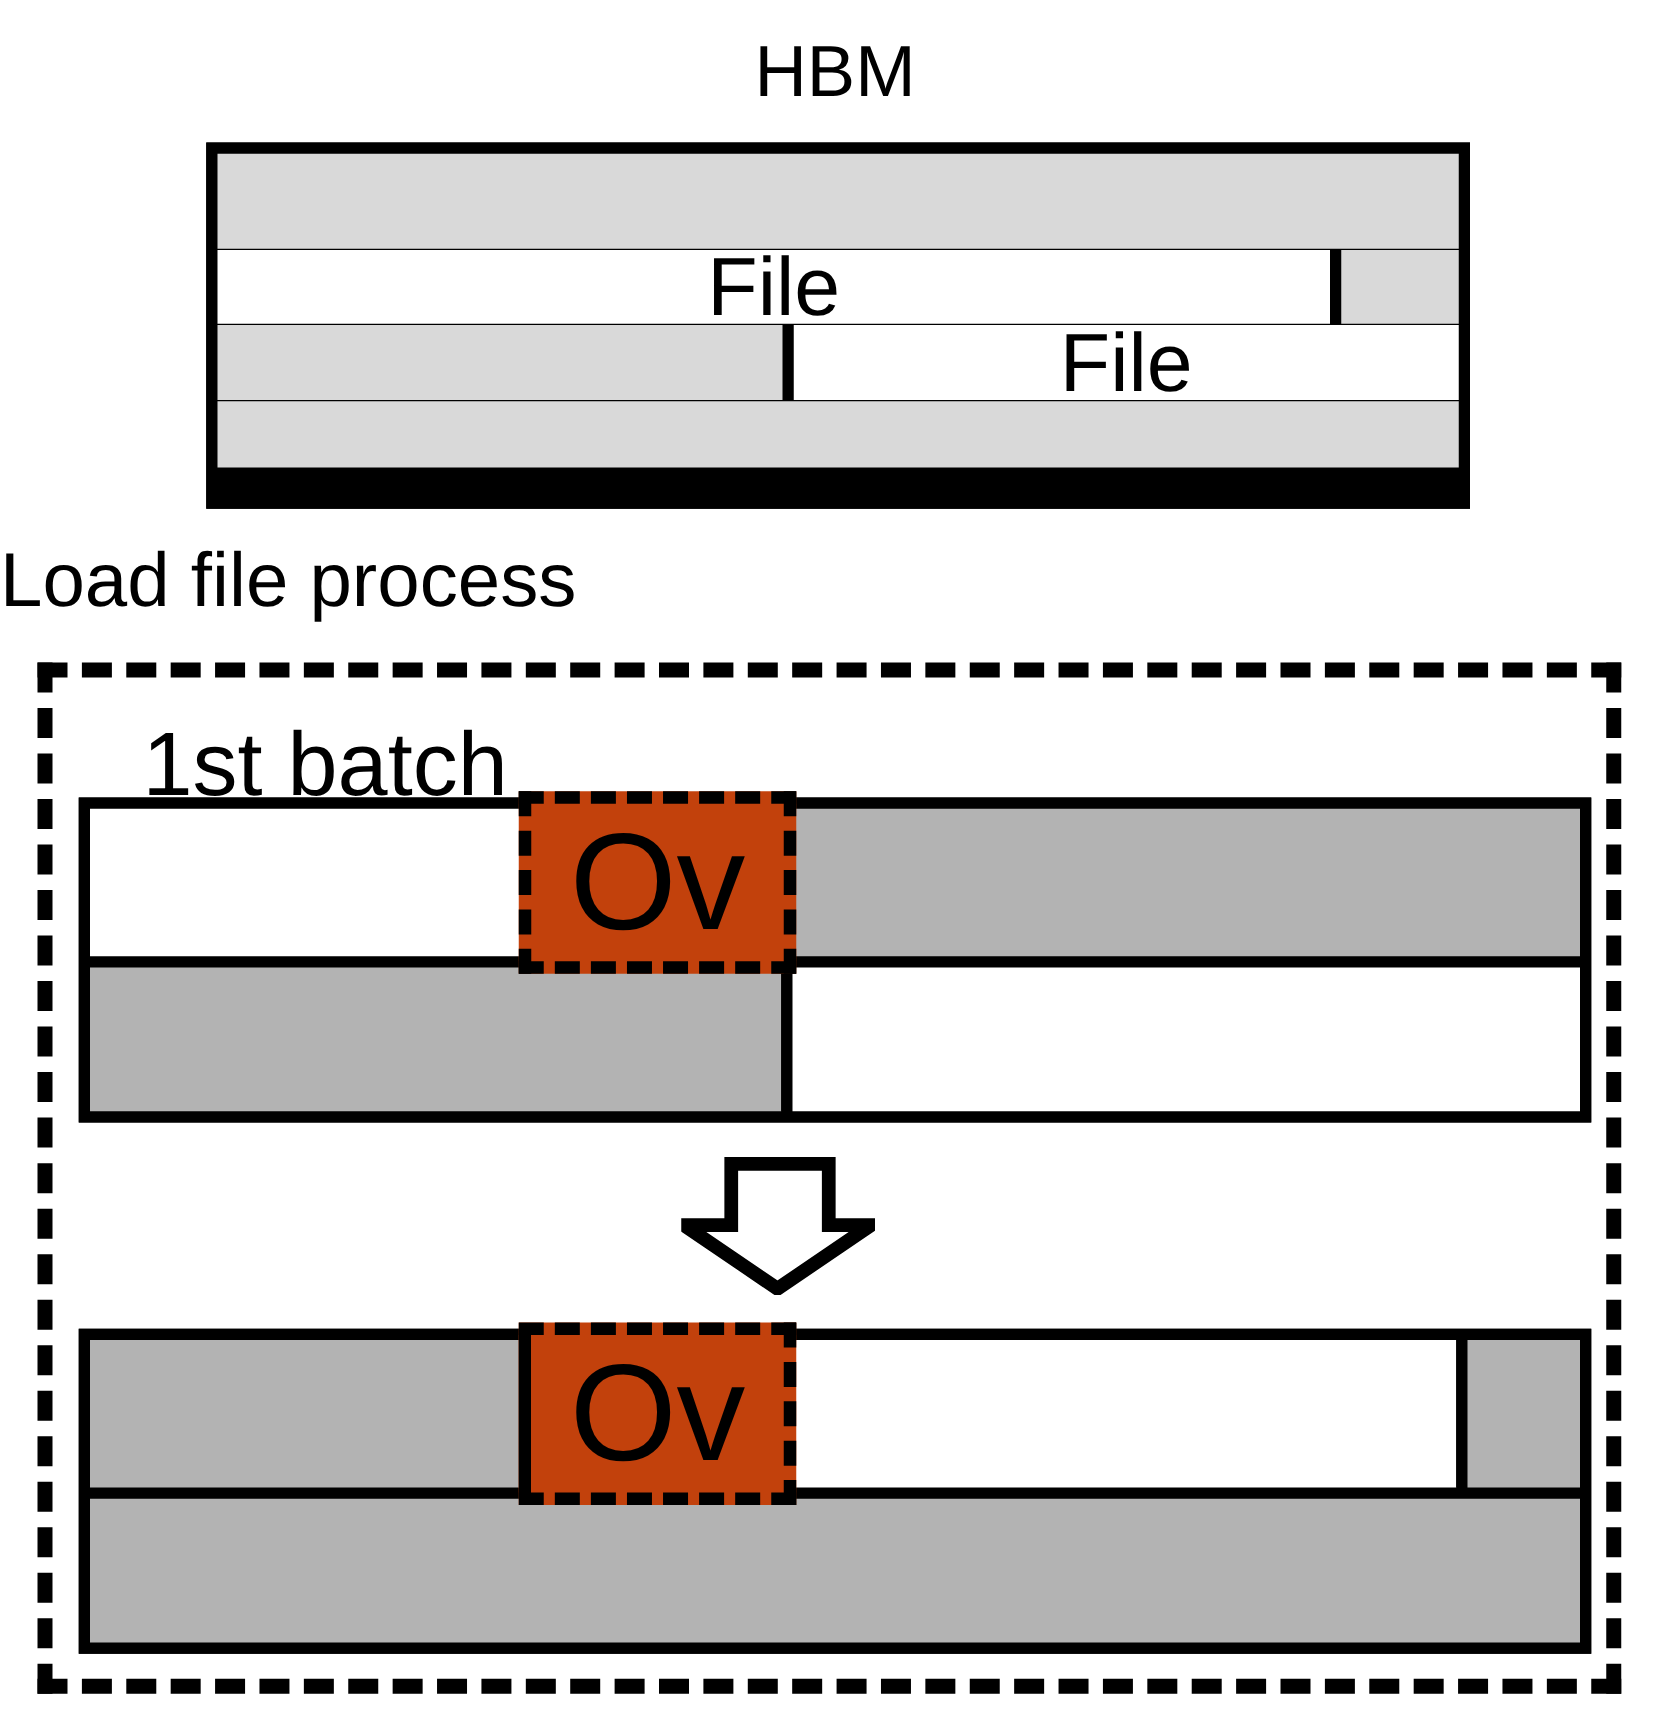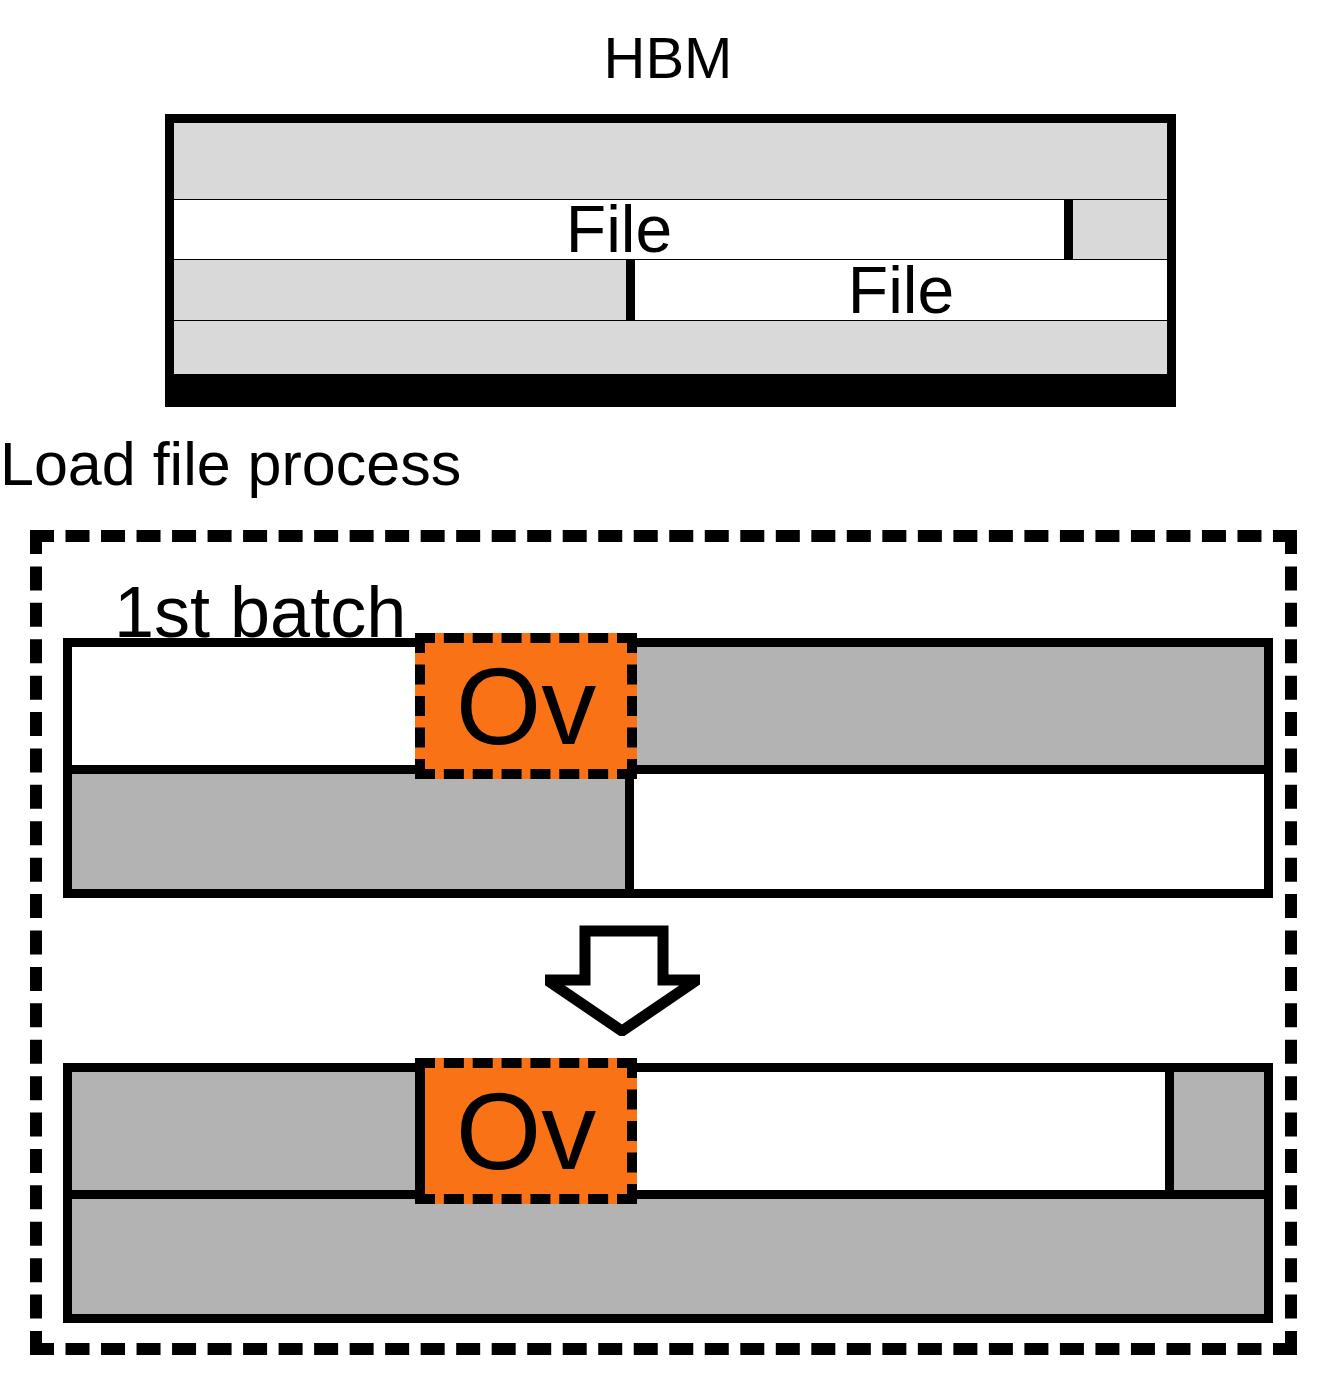--- a/index.html
+++ b/index.html
@@ -93,21 +93,21 @@
   .bar-row .gap9 { width: 9px; height: 100%; background: #000; flex: 0 0 auto; }
   .seg.midgray { background: #B3B3B3; }
   .seg.w560 { width: 560px; flex: 0 0 auto; }
   .seg.w553 { width: 553px; flex: 0 0 auto; }
   .seg.w343 { width: 343px; flex: 0 0 auto; }
   .seg.w90  { width: 90px;  flex: 0 0 auto; }
 
   
   .ov-box {
     width: 222px; height: 146px;
-    background: #f97316;
+    background: #c2410c;
     border: 10px dashed #000;
     display: flex;
     align-items: center;
     justify-content: center;
     font-size: 110px;
     line-height: 110px;
     white-space: nowrap;
     z-index: 5;
   }
   .ov1 { left: 415px; top: 633px; }

